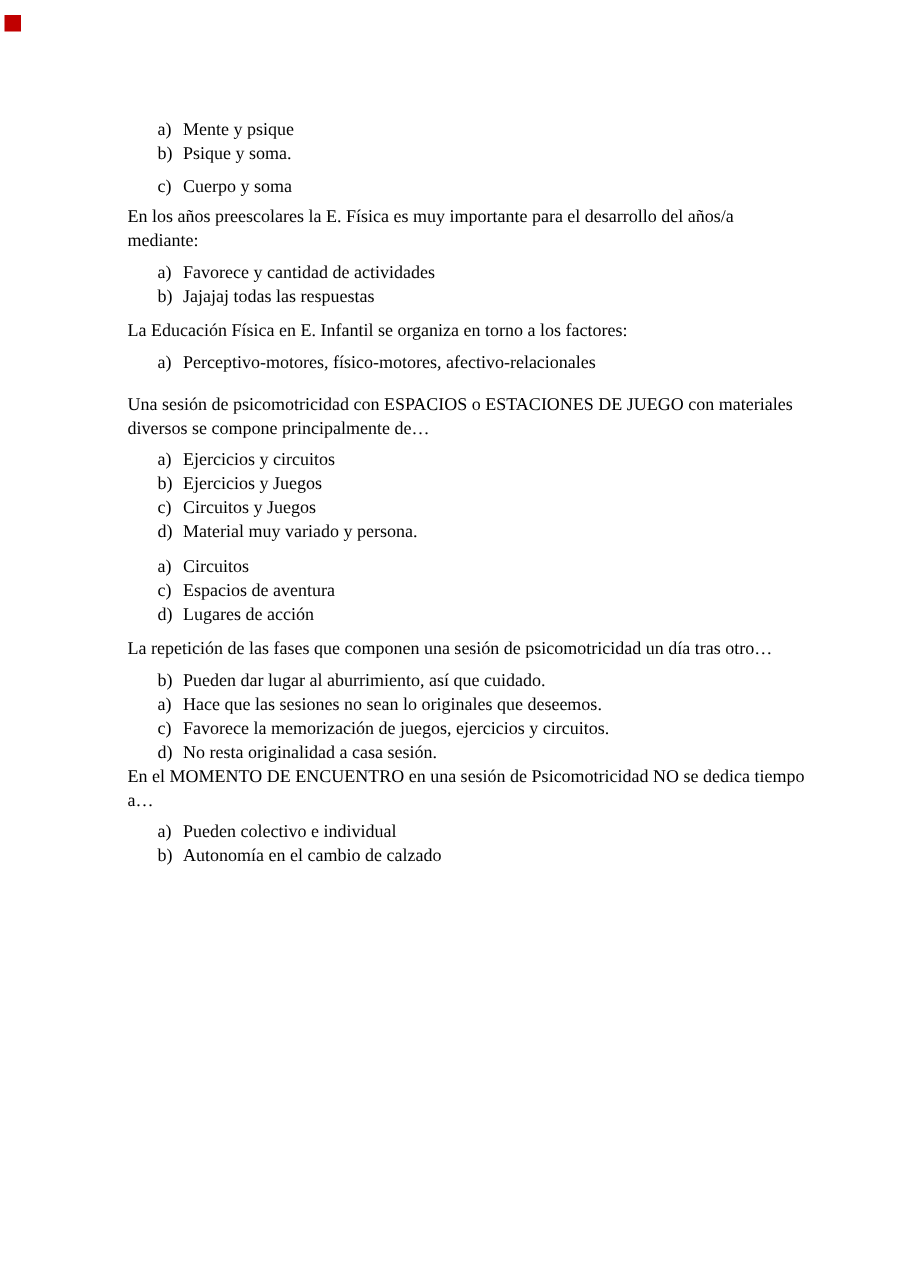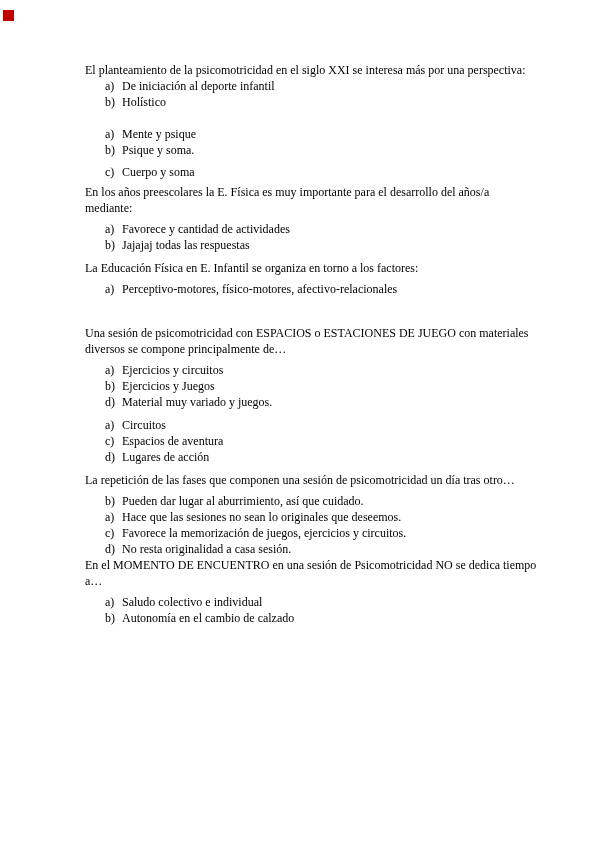--- a/index.html
+++ b/index.html
@@ -25,21 +25,21 @@
     left: 3px;
     top: 10px;
     width: 11px;
     height: 11px;
     background: #c00000;
   }
   .question { margin: 0; }
   .q2 { margin-top: 16px; }
   .q3 { margin-top: 4px; }
   .q4 { margin-top: 7px; }
-  .q5 { margin-top: 28px; }
+  .q5 { margin-top: 12px; }
   .q6 { margin-top: 7px; }
   .q7 { margin-top: 7px; }
   .q8 { }
   .stem {
     margin: 0 0 5px 0;
   }
   .q1 .stem { margin-bottom: 0; }
   .options {
     list-style: none;
     margin: 0;
@@ -51,27 +51,20 @@
     display: inline-block;
     width: 17px;
   }
 </style>
 </head>
 <body>
 
 <div class="page">
   <div class="red-marker"></div>
 
-  <section class="question q1">
-    <p class="stem">El planteamiento de la psicomotricidad en el siglo XXI se interesa más por una perspectiva:</p>
-    <ul class="options">
-      <li class="option"><span class="letter">a)</span><span>De iniciación al deporte infantil</span></li>
-      <li class="option"><span class="letter">b)</span><span>Holístico</span></li>
-    </ul>
-  </section>
 
   <section class="question q2">
     <ul class="options">
       <li class="option"><span class="letter">a)</span><span>Mente y psique</span></li>
       <li class="option"><span class="letter">b)</span><span>Psique y soma.</span></li>
       <li class="option gap-before"><span class="letter">c)</span><span>Cuerpo y soma</span></li>
     </ul>
   </section>
 
   <section class="question q3">
@@ -87,21 +80,22 @@
     <ul class="options">
       <li class="option"><span class="letter">a)</span><span>Perceptivo-motores, físico-motores, afectivo-relacionales</span></li>
     </ul>
   </section>
 
   <section class="question q5">
     <p class="stem">Una sesión de psicomotricidad con ESPACIOS o ESTACIONES DE JUEGO con materiales diversos se compone principalmente de…</p>
     <ul class="options">
       <li class="option"><span class="letter">a)</span><span>Ejercicios y circuitos</span></li>
       <li class="option"><span class="letter">b)</span><span>Ejercicios y Juegos</span></li>
-      <li class="option"><span class="letter">d)</span><span>Material muy variado y juegos.</span></li>
+      <li class="option"><span class="letter">c)</span><span>Circuitos y Juegos</span></li>
+      <li class="option"><span class="letter">d)</span><span>Material muy variado y persona.</span></li>
     </ul>
   </section>
 
   <section class="question q6">
     <ul class="options">
       <li class="option"><span class="letter">a)</span><span>Circuitos</span></li>
       <li class="option"><span class="letter">c)</span><span>Espacios de aventura</span></li>
       <li class="option"><span class="letter">d)</span><span>Lugares de acción</span></li>
     </ul>
   </section>
@@ -112,17 +106,17 @@
       <li class="option"><span class="letter">b)</span><span>Pueden dar lugar al aburrimiento, así que cuidado.</span></li>
       <li class="option"><span class="letter">a)</span><span>Hace que las sesiones no sean lo originales que deseemos.</span></li>
       <li class="option"><span class="letter">c)</span><span>Favorece la memorización de juegos, ejercicios y circuitos.</span></li>
       <li class="option"><span class="letter">d)</span><span>No resta originalidad a casa sesión.</span></li>
     </ul>
   </section>
 
   <section class="question q8">
     <p class="stem">En el MOMENTO DE ENCUENTRO en una sesión de Psicomotricidad NO se dedica tiempo a…</p>
     <ul class="options">
-      <li class="option"><span class="letter">a)</span><span>Saludo colectivo e individual</span></li>
+      <li class="option"><span class="letter">a)</span><span>Pueden colectivo e individual</span></li>
       <li class="option"><span class="letter">b)</span><span>Autonomía en el cambio de calzado</span></li>
     </ul>
   </section>
 </div>
 
 </body></html>

